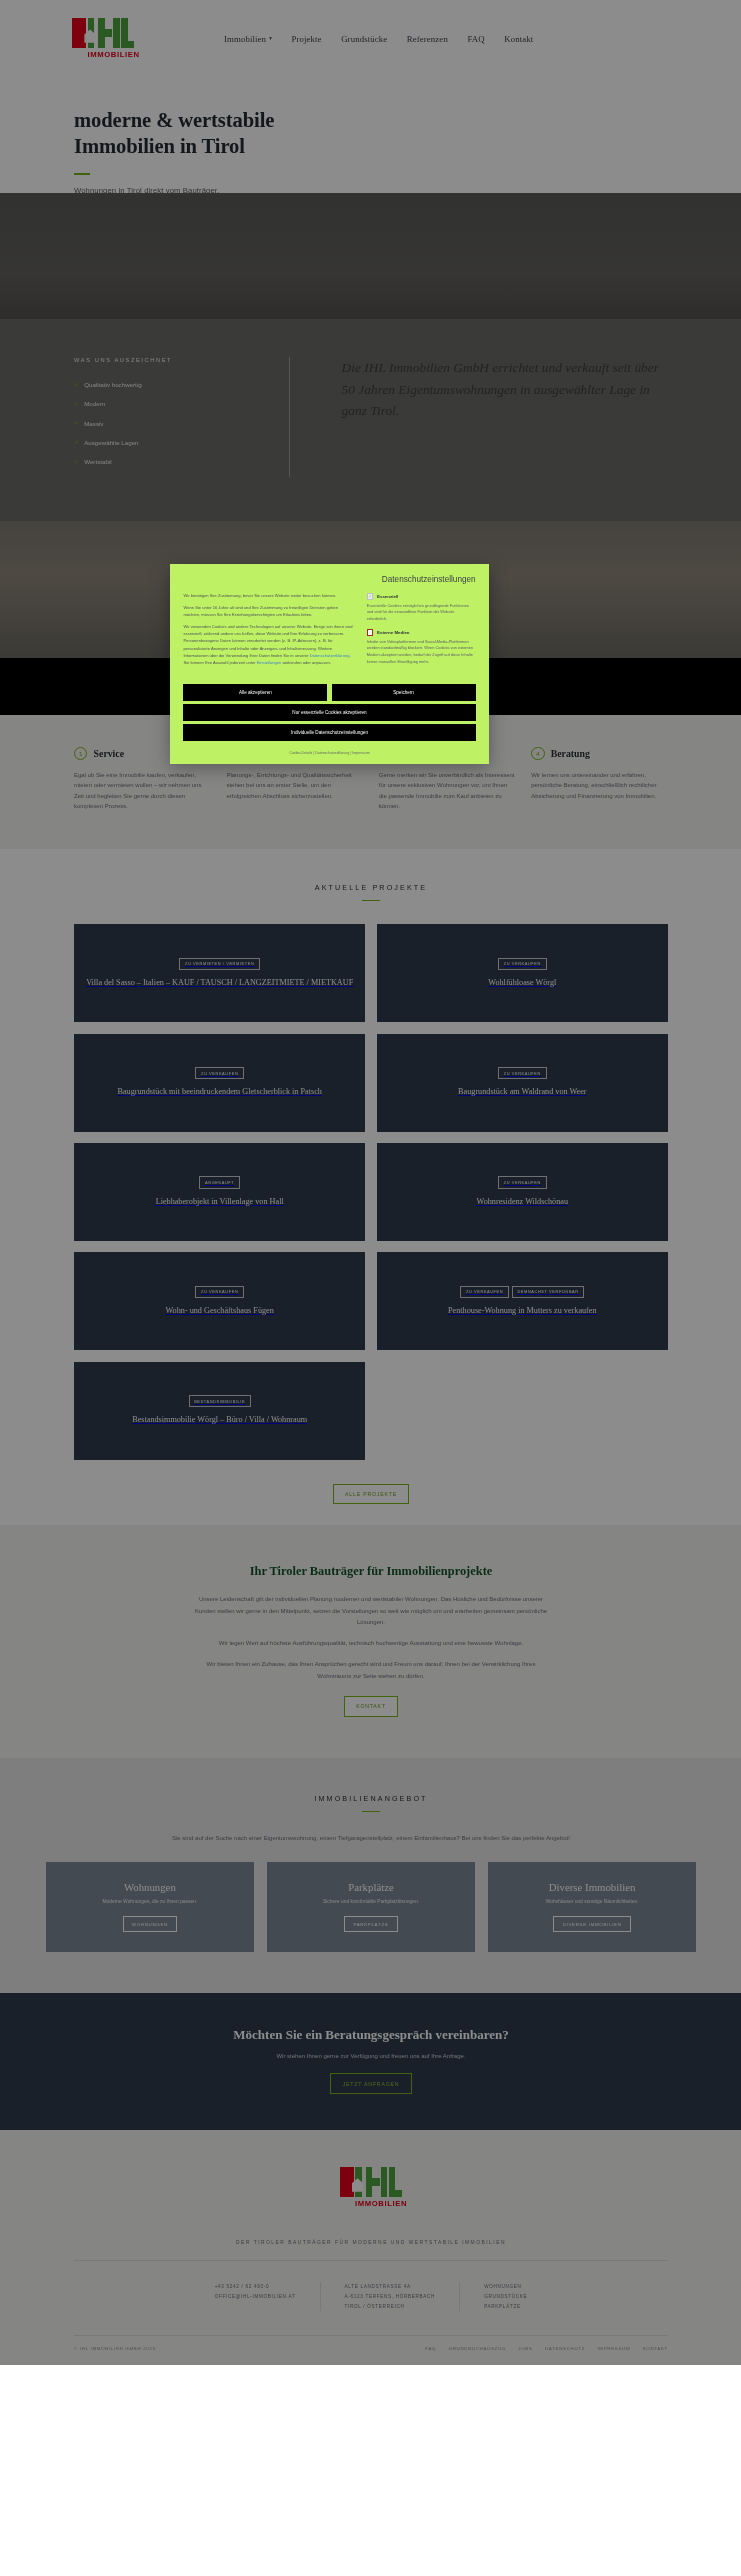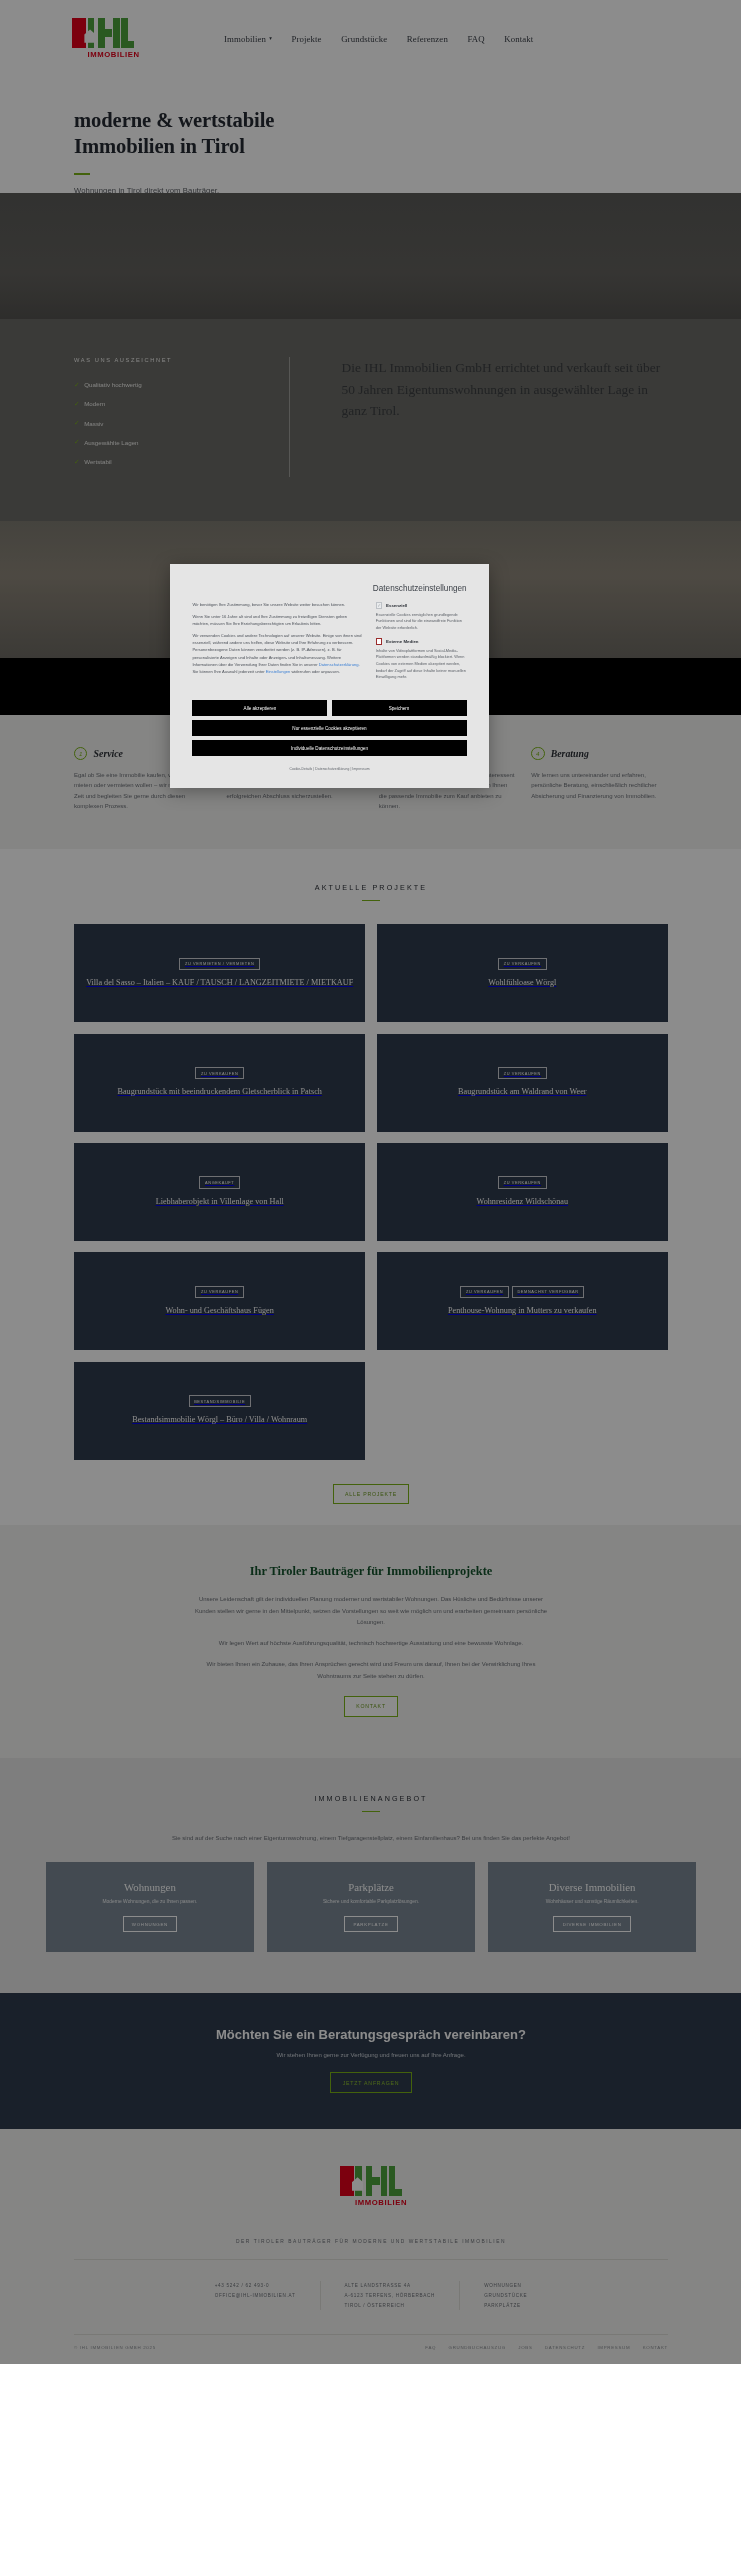--- a/index.html
+++ b/index.html
@@ -63,41 +63,41 @@
     position:relative;background:#6a6a66;color:#e8e8e6;
     padding:38px 74px 44px;display:flex;gap:20.6px;
   }
   .about .kicker{
     font-size:5.7px;letter-spacing:1.6px;text-transform:uppercase;color:#f0f0ee;margin-bottom:17.5px;
   }
   .about-left{width:216px;border-right:0.5px solid rgba(255,255,255,.35);padding-right:20.6px;}
   .about-list{list-style:none;}
   .about-list li{display:flex;align-items:center;gap:4.6px;font-size:6.2px;margin-bottom:11.3px;color:#eeeeec;}
   .tick{color:#7ab317;font-size:6.7px;}
-  .about-right{flex:1;padding-left:31px;}
+  .about-right{flex:1;padding-left:31px;font-style:italic;}
   .about-right p{
     font-family:"Liberation Serif",serif;font-size:13.4px;line-height:1.62;color:#3c3f42;
   }
 
   
   .feel{
     position:relative;height:137px;
     background:linear-gradient(180deg,#7e7b72 0%,#8d867a 40%,#6d6a63 100%);
     display:flex;align-items:center;justify-content:center;text-align:center;
   }
   .feel h2{
     font-family:"Liberation Serif",serif;color:#fff;font-size:17.5px;line-height:1.45;
     text-shadow:0 1px 4.1px rgba(0,0,0,.45);font-weight:400;
   }
   .black-band{height:57px;background:#000;}
 
   
   .steps{background:#f3f3f1;padding:32px 74px 37px;display:flex;gap:15.5px;}
   .step{flex:1;}
-  .step-head{display:flex;align-items:center;gap:6.2px;margin-bottom:9.3px;font-style:italic;}
+  .step-head{display:flex;align-items:center;gap:6.2px;margin-bottom:9.3px;}
   .num{
     width:13.4px;height:13.4px;border-radius:50%;border:0.5px solid #7ab317;color:#7ab317;
     font-size:6.2px;display:flex;align-items:center;justify-content:center;flex:0 0 13.4px;
   }
   .step h3{font-family:"Liberation Serif",serif;font-size:9.8px;color:#2b2f36;font-weight:700;}
   .step p{font-size:6px;line-height:1.75;color:#6c7077;}
 
   
   .projects{background:#fff;padding:34px 74px 20.6px;}
   .sec-title{
@@ -143,21 +143,21 @@
   }
   .offer h3{font-family:"Liberation Serif",serif;color:#fff;font-size:10.8px;font-weight:400;margin-bottom:5.2px;}
   .offer p{color:#f2f4f5;font-size:4.9px;line-height:1.7;margin-bottom:9.3px;}
   .btn-white{
     border:0.5px solid #fff;color:#fff;background:transparent;font-size:4.4px;letter-spacing:0.7px;
     text-transform:uppercase;padding:4.6px 8.2px;cursor:pointer;font-family:"Liberation Sans",sans-serif;
   }
 
   
   .cta{background:#2f3b4d;padding:34px 0 36px;text-align:center;}
-  .cta h2{font-family:Liberation Sans, sans-serif;color:#fff;font-size:13px;font-weight:700;}
+  .cta h2{font-family:Liberation Serif, serif;color:#fff;font-size:13px;font-weight:700;}
   .cta p{color:#cdd3da;font-size:6px;margin:10.3px 0 14.4px;}
   .btn-green-outline{
     display:inline-block;border:0.5px solid #7ab317;color:#8fc22c;background:transparent;
     font-size:5.2px;letter-spacing:0.8px;text-transform:uppercase;padding:6.2px 11.3px;cursor:pointer;
     font-family:"Liberation Sans",sans-serif;
   }
 
   
   .footer{background:#f3f3f1;padding:34px 74px 0;}
   .footer-logo{width:63px;height:47px;margin:0 auto 29px;}
@@ -170,22 +170,22 @@
   .fcol{padding:0 24px;font-size:4.6px;line-height:2.1;letter-spacing:0.7px;color:#6c7077;text-transform:uppercase;}
   .fcol + .fcol{border-left:0.5px solid #dcdcd8;}
   .fcol a{color:#6c7077;text-decoration:none;display:block;}
   .footer-bottom{display:flex;justify-content:space-between;align-items:center;padding:10.3px 0 13.4px;font-size:4.4px;letter-spacing:0.7px;color:#8a8e93;text-transform:uppercase;}
   .footer-bottom .links{display:flex;gap:12.4px;}
   .footer-bottom a{color:#8a8e93;text-decoration:none;}
 
   
   .overlay{position:absolute;left:0;top:0;width:742px;height:3577px;background:rgba(0,0,0,.45);z-index:40;pointer-events:none;}
   .cookie{
-    position:absolute;z-index:50;left:170px;top:564px;width:319px;background:#e5e5e5;
-    box-shadow:0 4.1px 17.5px rgba(0,0,0,.35);padding:9px;
+    position:absolute;z-index:50;left:170px;top:564px;width:319px;background:#bef264;
+    box-shadow:0 4.1px 17.5px rgba(0,0,0,.35);padding:0;
   }
   .cookie-inner{padding:11.3px 13.4px 10.3px;}
   .cookie h3{
     text-align:right;font-size:8.2px;font-weight:400;color:#3d4249;margin-bottom:8.2px;
     font-family:"Liberation Sans",sans-serif;
   }
   .cookie-cols{display:flex;gap:13.4px;}
   .cookie-text{width:170px;}
   .cookie-text p{font-size:4.1px;line-height:1.75;color:#4c5159;margin-bottom:4.6px;}
   .cookie-text a{color:#3b7fd4;text-decoration:none;}

